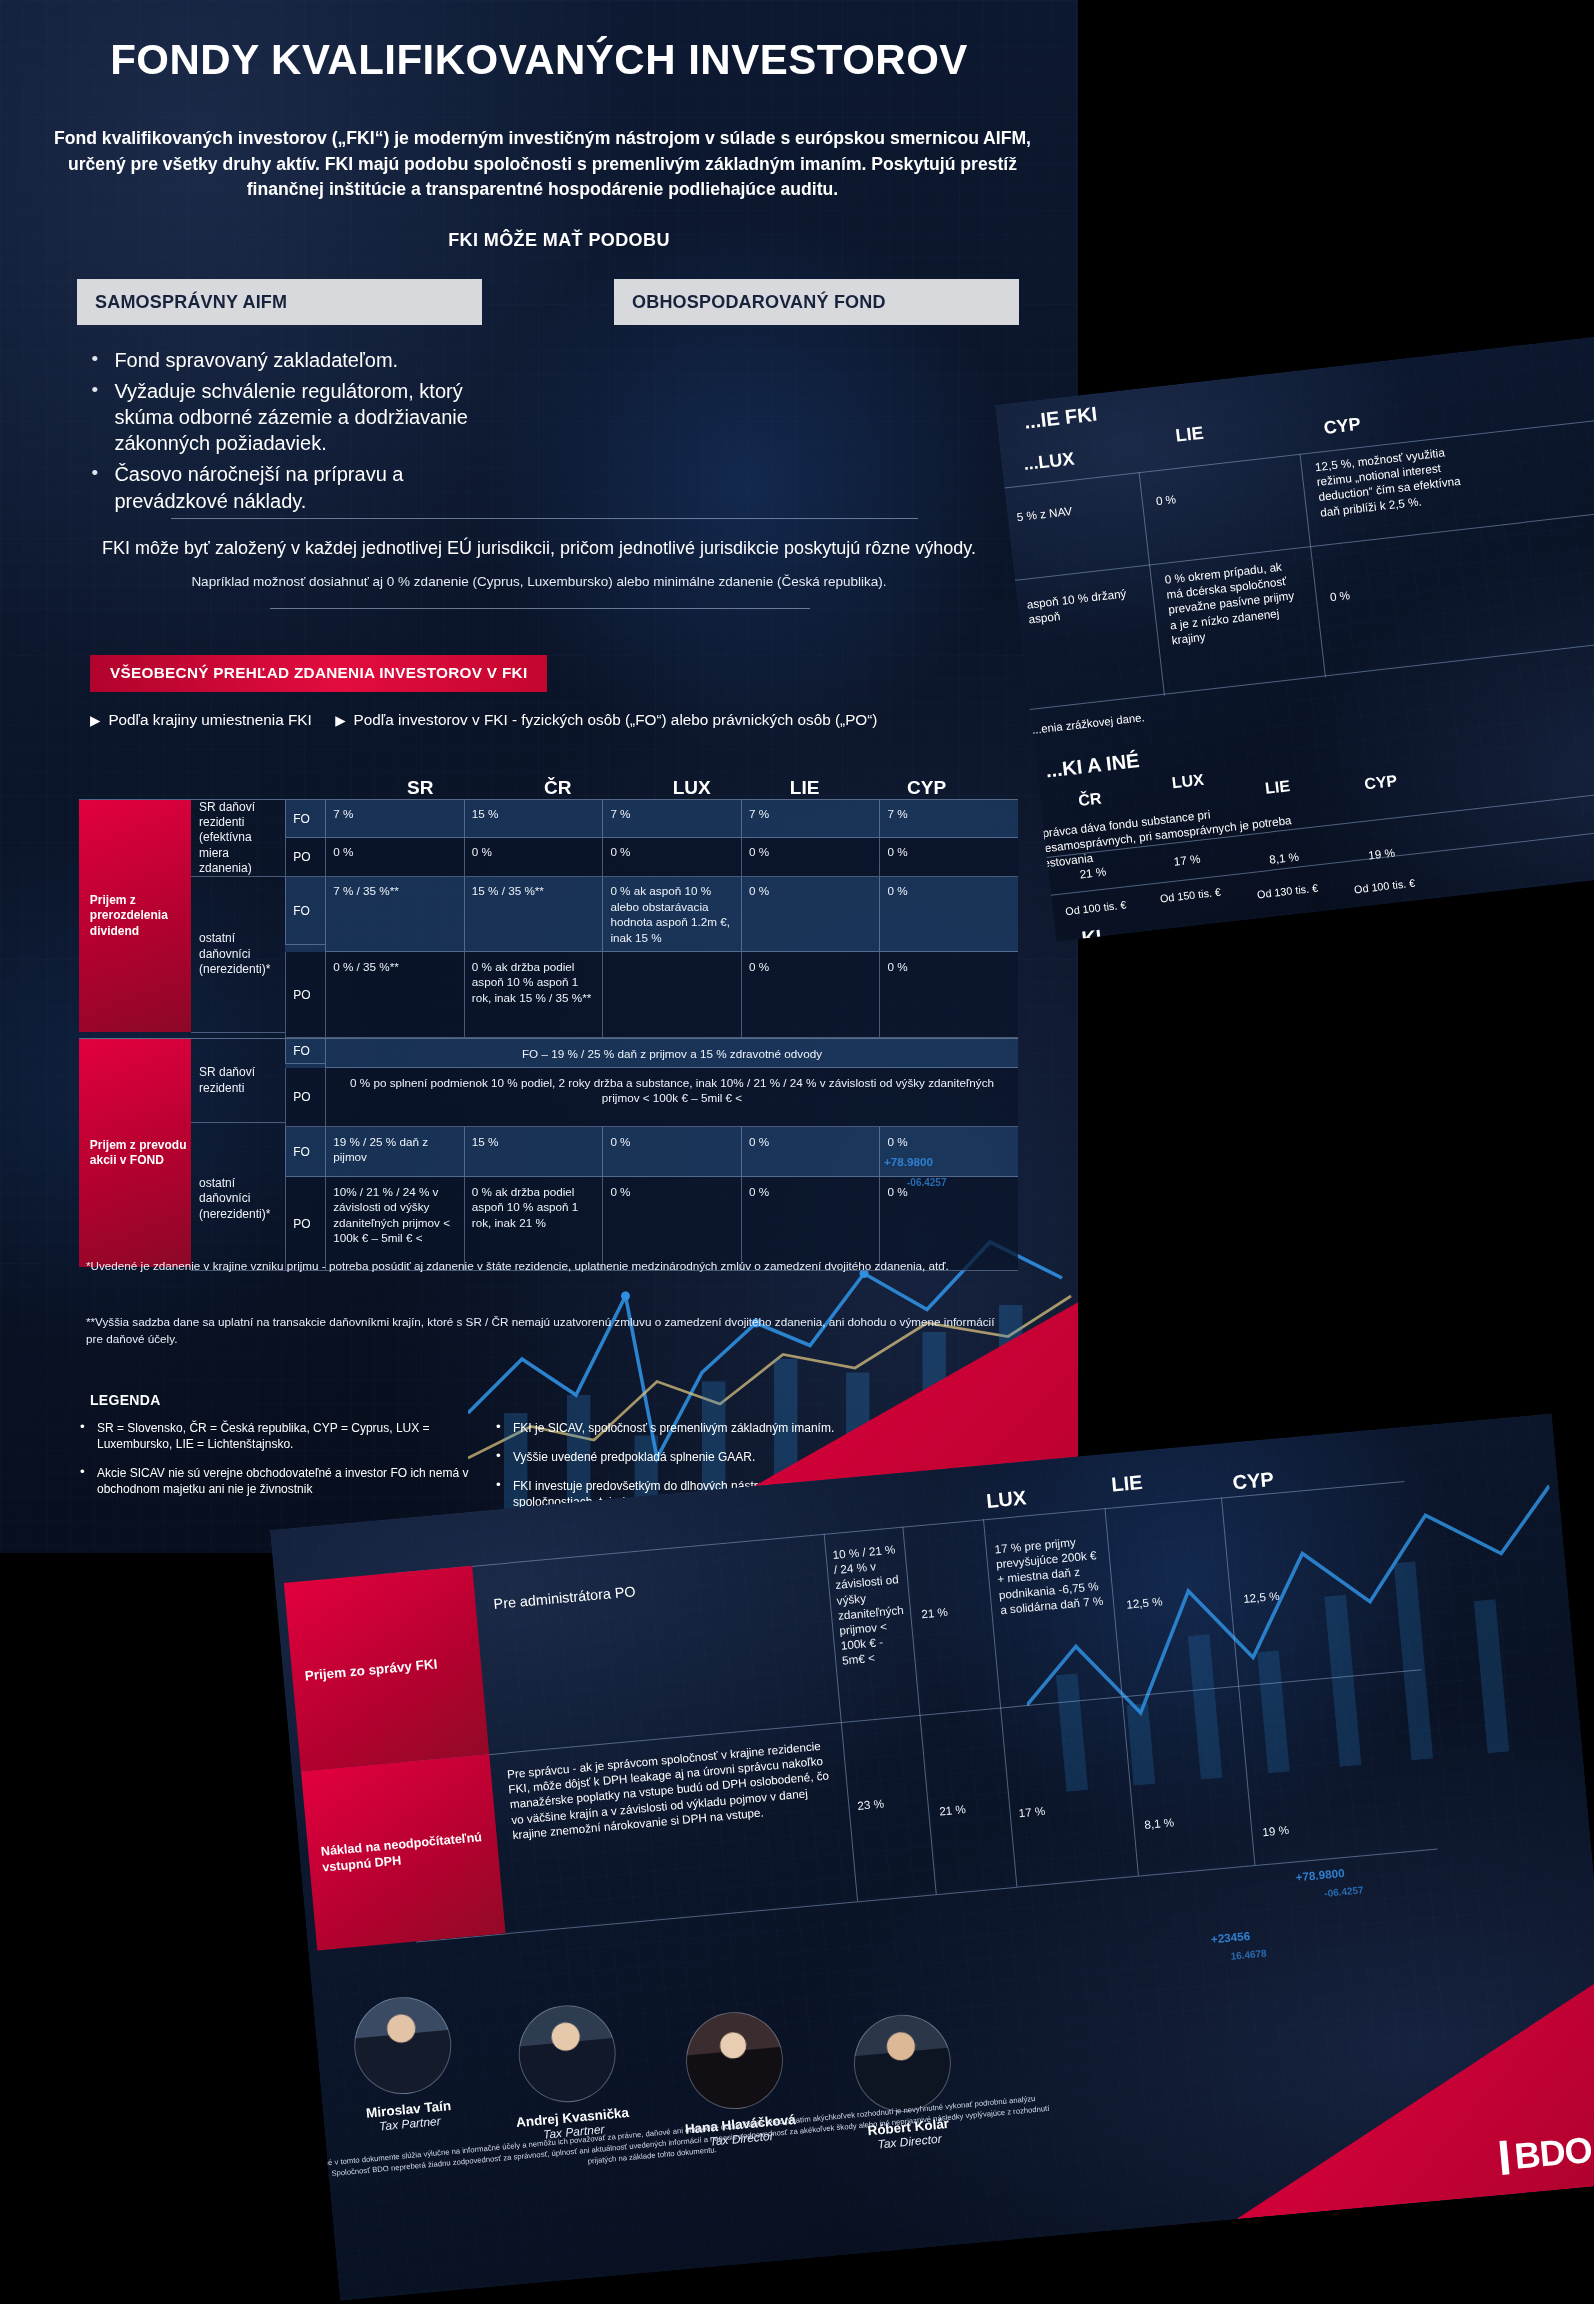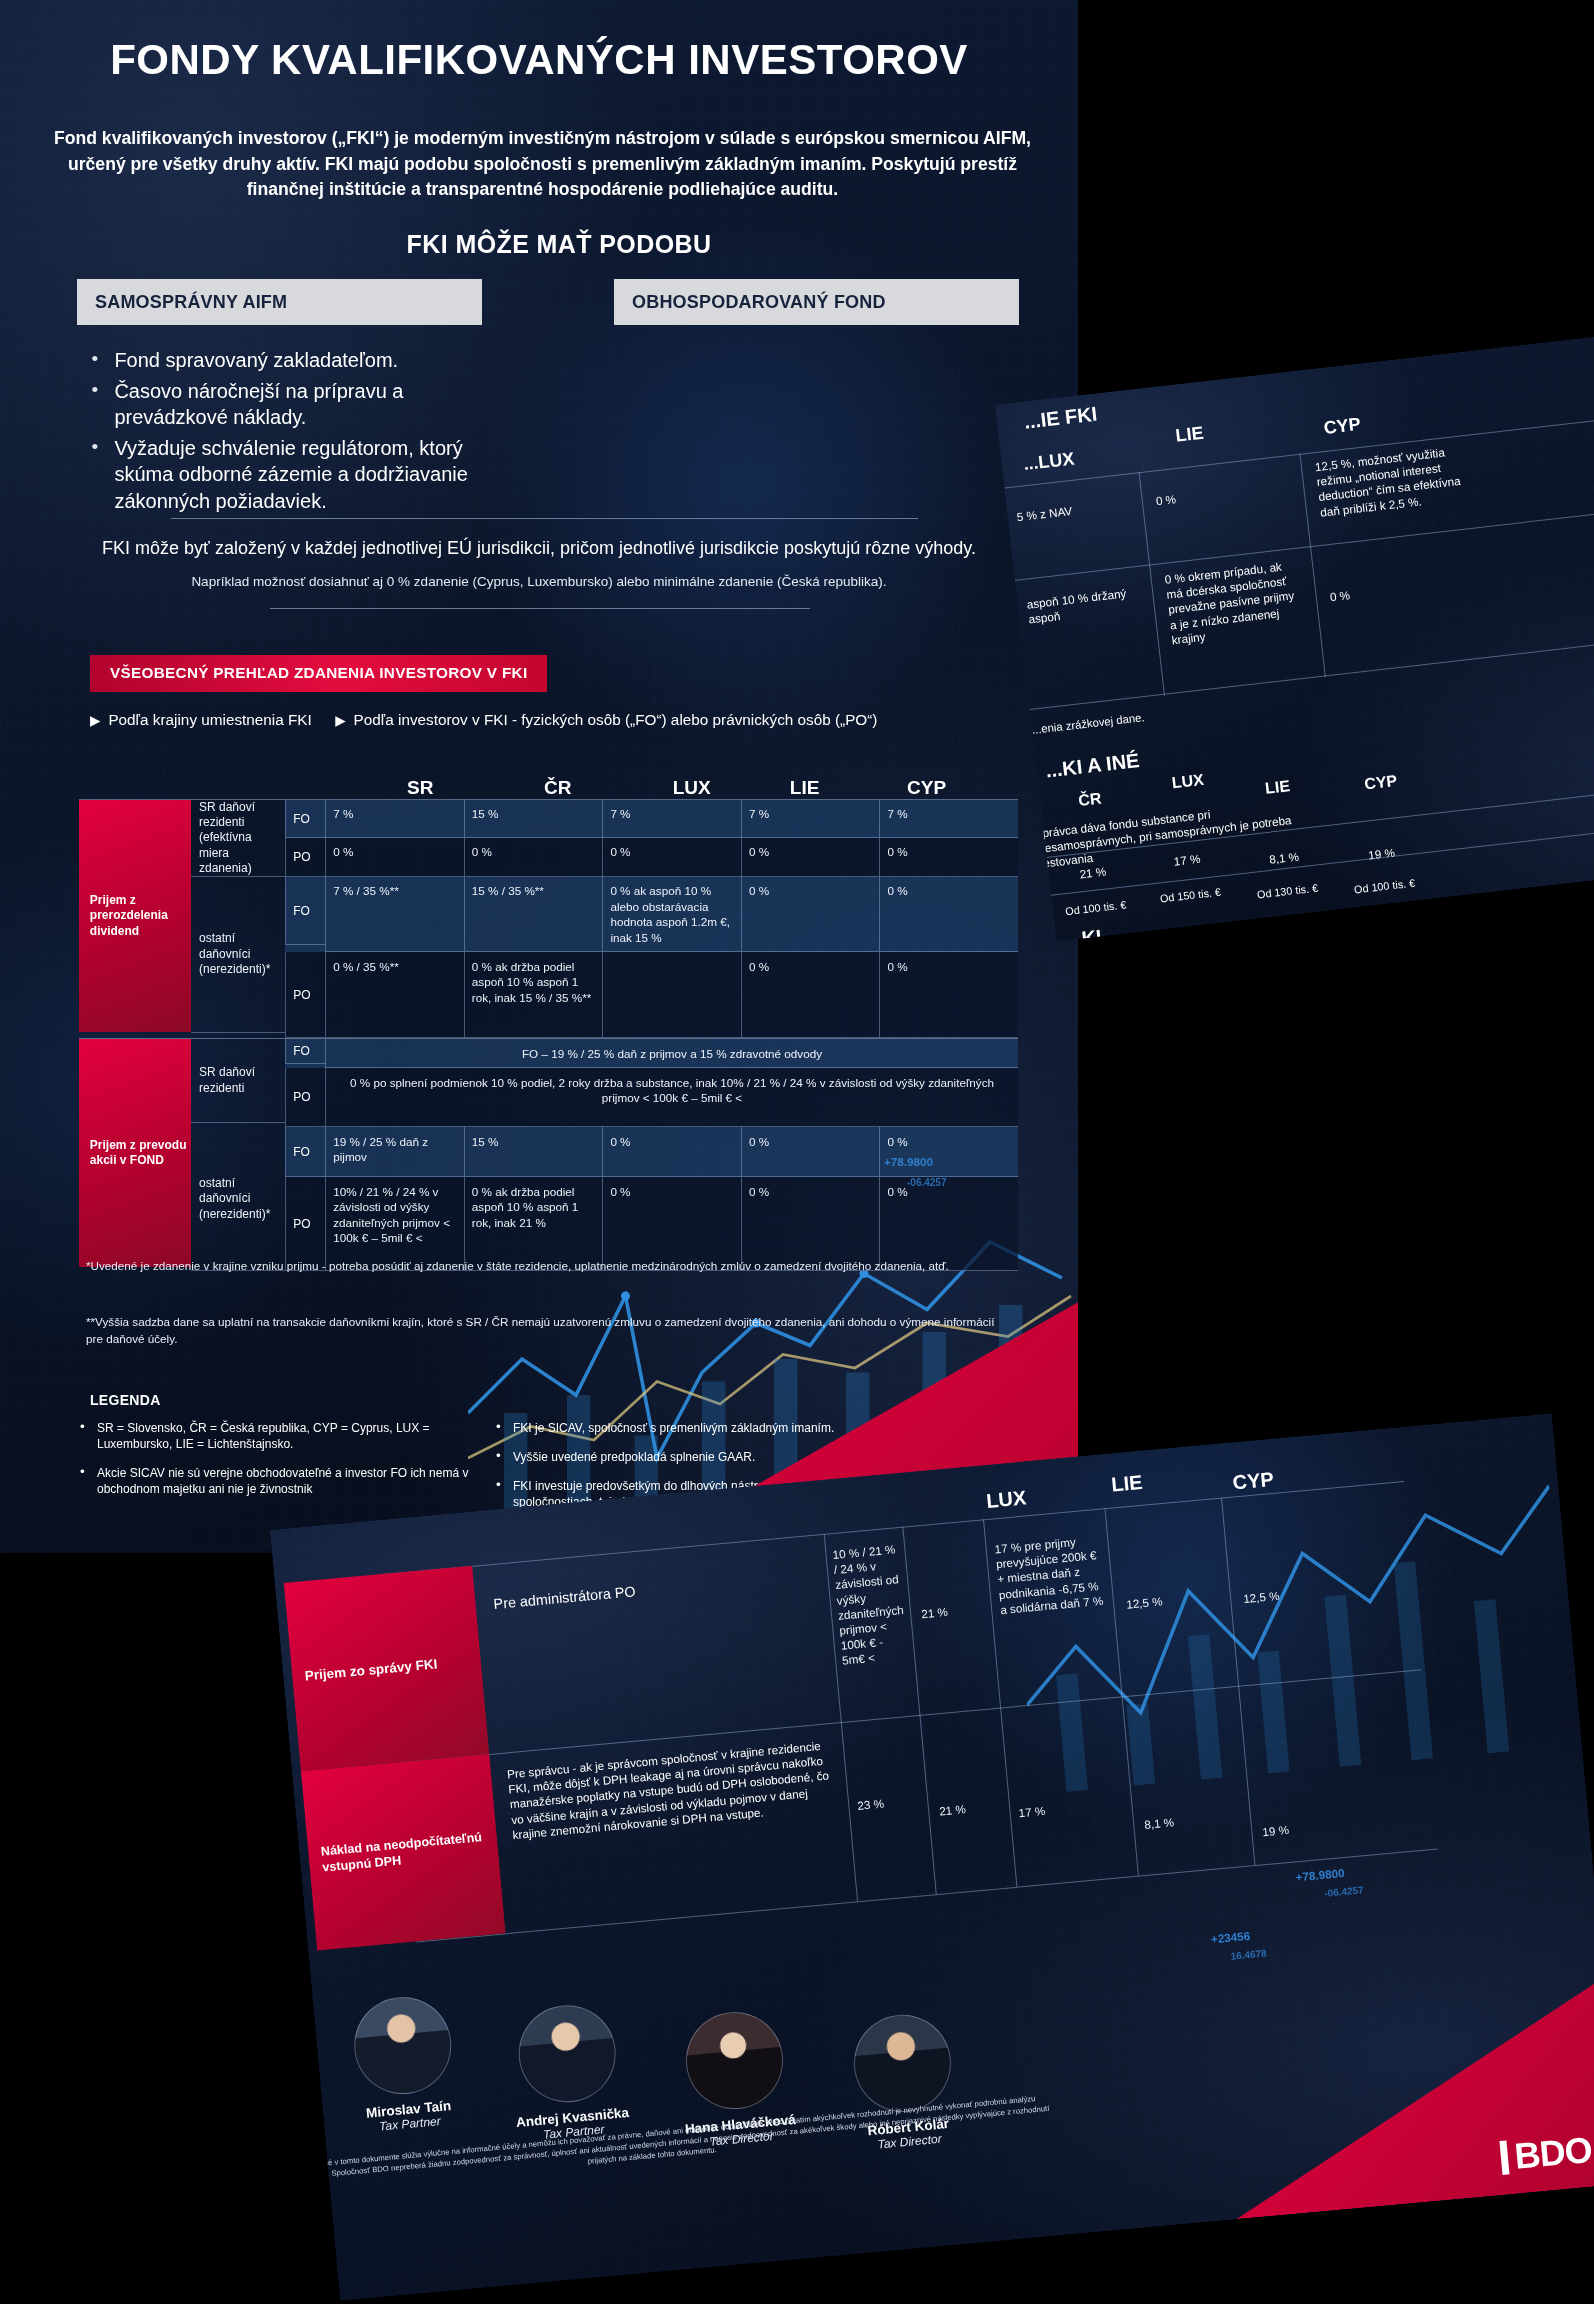--- a/index.html
+++ b/index.html
@@ -41,21 +41,21 @@
     position:absolute; left:0; right:0; top:36px; text-align:center;
     color:#fff; font-size:42px; font-weight:700; letter-spacing:0.5px;
   }
   .intro {
     position:absolute; left:52px; top:126px; width:981px;
     text-align:center; color:#fff; font-size:17.6px; font-weight:700;
     line-height:1.45;
   }
   .subhead {
     position:absolute; left:0; right:0; top:230px; text-align:center;
-    color:#fff; font-size:25px; font-weight:700; letter-spacing:0.4px;margin-left:40px;
+    color:#fff; font-size:18px; font-weight:700; letter-spacing:0.4px;margin-left:40px;
   }
 
   .fund-col { position:absolute; top:279px; }
   .fund-col.left  { left:77px;  width:405px; }
   .fund-col.right { left:614px; width:405px; }
   .fund-head {
     background:#d7d9dc; color:#17233d; font-size:18px; font-weight:600;
     padding:12.6px 18px; letter-spacing:0.2px;
   }
   .fund-list { margin-top:21.6px; padding-left:5.4px; }
@@ -247,22 +247,22 @@
 
     <div class="p1-inner">
       <div class="main-title">FONDY KVALIFIKOVANÝCH INVESTOROV</div>
       <div class="intro">Fond kvalifikovaných investorov („FKI“) je moderným investičným nástrojom v súlade s európskou smernicou AIFM, určený pre všetky druhy aktív. FKI majú podobu spoločnosti s premenlivým základným imaním. Poskytujú prestíž finančnej inštitúcie a transparentné hospodárenie podliehajúce auditu.</div>
       <div class="subhead">FKI MÔŽE MAŤ PODOBU</div>
 
       <div class="fund-col left">
         <div class="fund-head">SAMOSPRÁVNY AIFM</div>
         <ul class="fund-list">
           <li>Fond spravovaný zakladateľom.</li>
+          <li>Vyžaduje schválenie regulátorom, ktorý skúma odborné zázemie a dodržiavanie zákonných požiadaviek.</li>
           <li>Časovo náročnejší na prípravu a prevádzkové náklady.</li>
-          <li>Vyžaduje schválenie regulátorom, ktorý skúma odborné zázemie a dodržiavanie zákonných požiadaviek.</li>
         </ul>
       </div>
 
       <div class="fund-col right">
         <div class="fund-head">OBHOSPODAROVANÝ FOND</div>
       </div>
 
       <div class="hr-line" style="left:171px; width:747px; top:518px;"></div>
       <div class="juris-main">FKI môže byť založený v každej jednotlivej EÚ jurisdikcii, pričom jednotlivé jurisdikcie poskytujú rôzne výhody.</div>
       <div class="juris-sub">Napríklad možnosť dosiahnuť aj 0 % zdanenie (Cyprus, Luxembursko) alebo minimálne zdanenie (Česká republika).</div>

